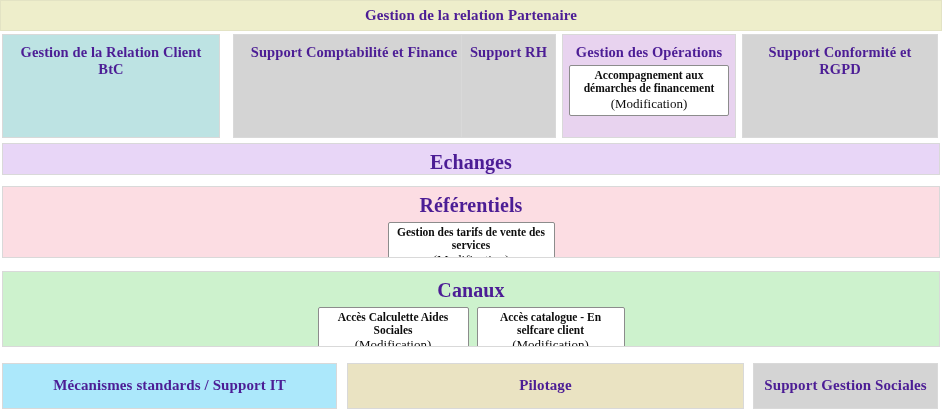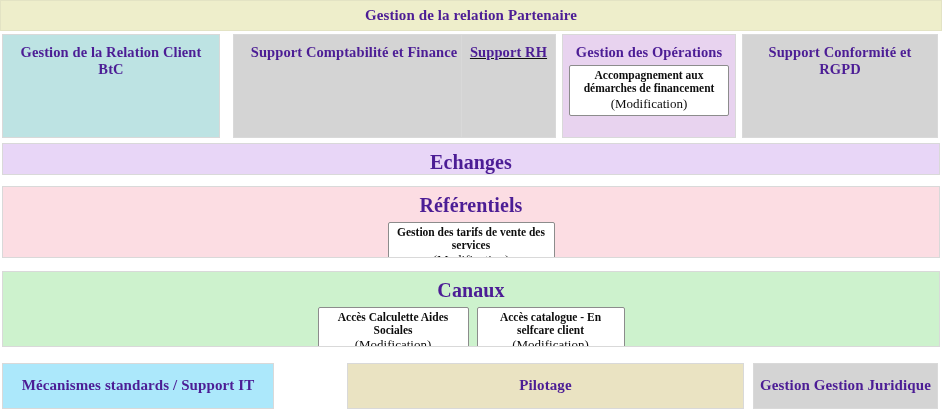--- a/index.html
+++ b/index.html
@@ -114,21 +114,21 @@
     <span class="block-title">Gestion de la relation Partenaire</span>
   </div>
 
   <div id="domains-layer">
       <div class="block domain" style="left: 2px; width: 218px; background: rgb(189, 227, 227);">
         <span class="block-title">Gestion de la Relation Client BtC</span>
       </div>
       <div class="block domain" style="left: 233px; width: 242px; background: rgb(212, 212, 212);">
         <span class="block-title">Support Comptabilité et Finance</span>
       </div>
-      <div class="block domain" style="left: 461px; width: 95px; background: rgb(212, 212, 212); text-decoration: underline;">
+      <div class="block domain" style="left: 461px; width: 95px; background: rgb(212, 212, 212);">
         <span class="block-title">Support RH</span>
       </div>
       <div class="block domain" style="left: 562px; width: 174px; background: rgb(232, 211, 239);">
         <span class="block-title">Gestion des Opérations</span>
         <div class="subrow">
           <div class="subbox" style="width: 160px;">
             <span class="sub-title">Accompagnement aux démarches de financement</span>
             <span class="sub-state">(Modification)</span>
           </div>
         </div>
@@ -160,24 +160,24 @@
           </div>
           <div class="subbox" style="width: 148px;">
             <span class="sub-title">Accès catalogue - En selfcare client</span>
             <span class="sub-state">(Modification)</span>
           </div>
         </div>
       </div>
     </div>
 
   <div id="footer-layer">
-      <div class="block bottom" style="left: 2px; width: 272px; background: rgb(172, 232, 251);">
+      <div class="block bottom" style="left: 2px; width: 335px; background: rgb(172, 232, 251);">
         <span class="block-title">Mécanismes standards / Support IT</span>
       </div>
       <div class="block bottom" style="left: 347px; width: 397px; background: rgb(234, 227, 194);">
         <span class="block-title">Pilotage</span>
       </div>
       <div class="block bottom" style="left: 753px; width: 185px; background: rgb(212, 212, 212);">
-        <span class="block-title">Gestion Gestion Juridique</span>
+        <span class="block-title">Support Gestion Sociales</span>
       </div>
     </div>
 
 </div>
 
 </body></html>

